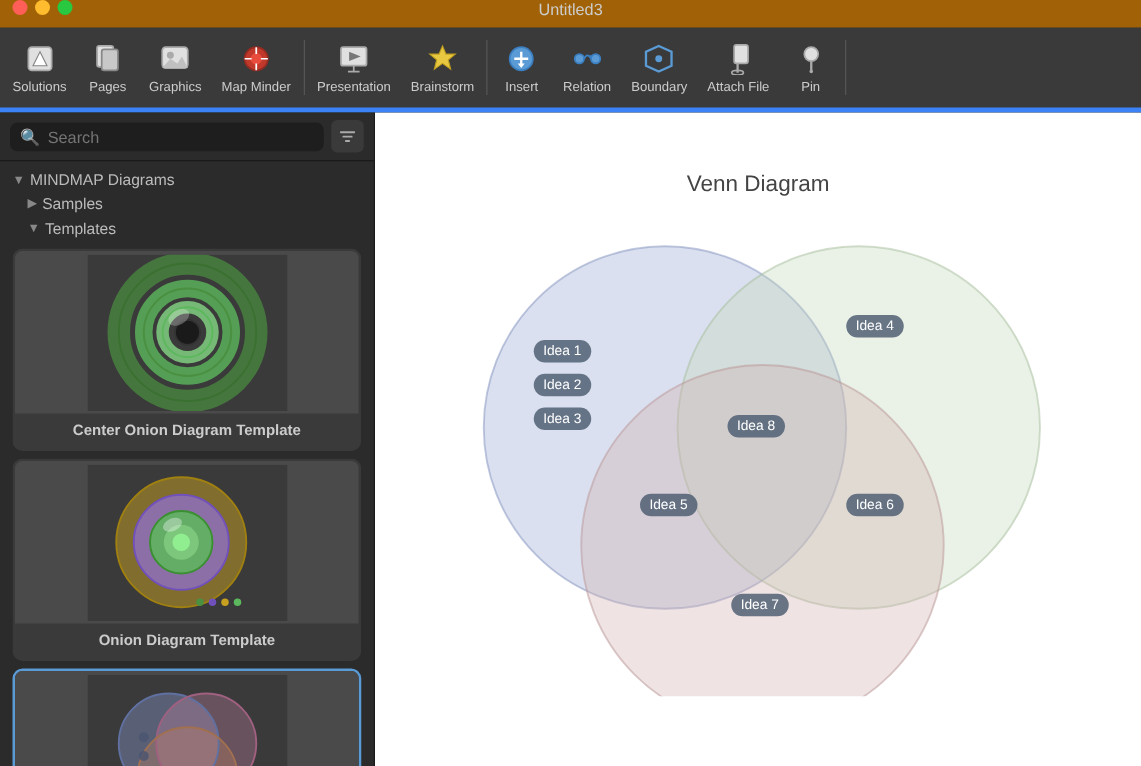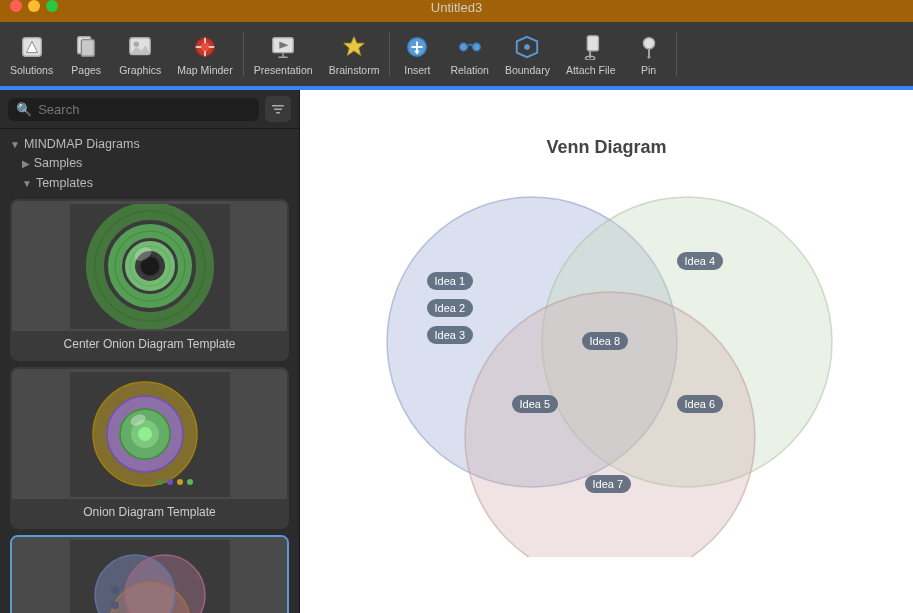--- a/index.html
+++ b/index.html
@@ -163,20 +163,21 @@
       cursor: pointer;
       border-radius: 8px;
       overflow: hidden;
       background: #3a3a3a;
     }
     .template-card.selected {
       border: 2px solid #5b9bd5;
     }
     .template-card:not(.selected) {
       border: 2px solid transparent;
+      font-weight: bold;
     }
     .template-thumb {
       width: 100%;
       height: 130px;
       background: #4a4a4a;
       display: flex;
       align-items: center;
       justify-content: center;
       position: relative;
     }
@@ -200,21 +201,21 @@
     .canvas-bg {
       position: absolute;
       inset: 0;
       background: white;
     }
     .venn-title {
       text-align: center;
       font-size: 18px;
       color: #444;
       margin-bottom: 10px;
-      font-weight: 700;
+      font-weight: 400;
     }
 
     .idea-label {
       position: absolute;
       background: rgba(80, 95, 115, 0.85);
       color: white;
       font-size: 11px;
       padding: 3px 8px;
       border-radius: 10px;
       white-space: nowrap;

